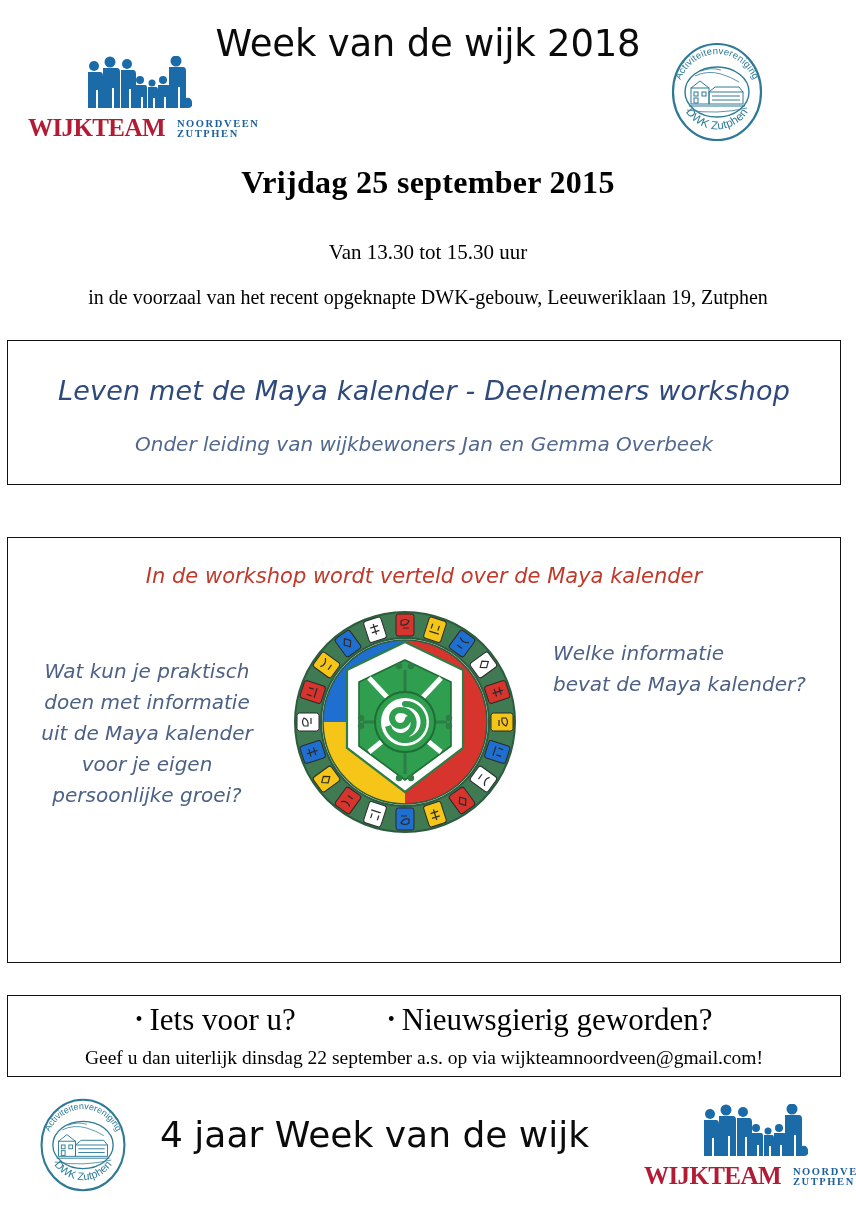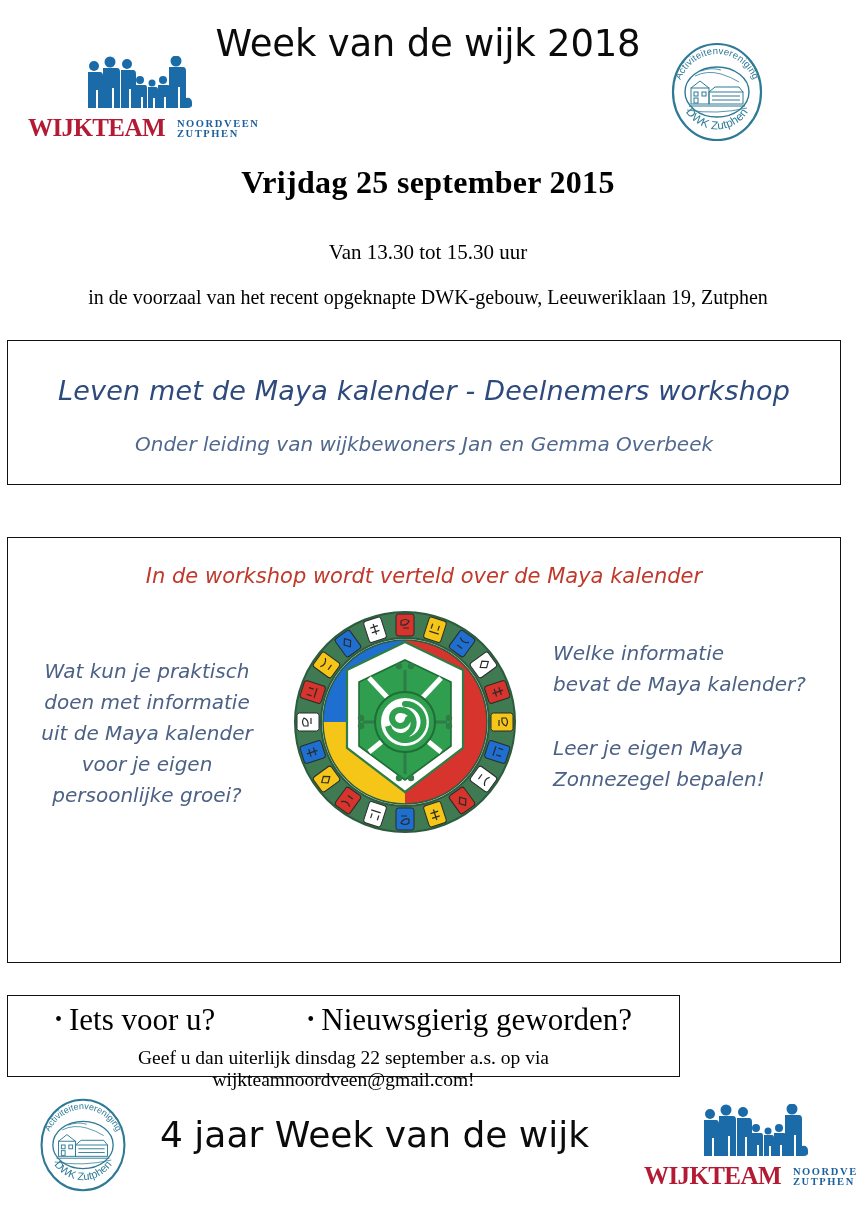--- a/index.html
+++ b/index.html
@@ -417,26 +417,24 @@
     </g>
   </svg>
 
   <div class="mw-col mw-col-left hand">Wat kun je praktisch
 doen met informatie
 uit de Maya kalender
 voor je eigen
 persoonlijke groei?</div>
   <div class="mw-col mw-col-right-a hand">Welke informatie
 bevat de Maya kalender?</div>
-  <div class="mw-col mw-col-right-b hand">Leer je eigen Maya
-Zonnezegel bepalen!</div>
 
 </div>
 
-<div class="box" style="left:7px; top:995px; width:673px; height:82px;">
+<div class="box" style="left:7px; top:995px; width:834px; height:82px;">
   <div class="cta-row">
     <div class="cta-item">
       <span class="cta-bullet">•</span><span>Iets voor u?</span>
     </div>
     <div class="cta-item">
       <span class="cta-bullet">•</span><span>Nieuwsgierig geworden?</span>
     </div>
   </div>
   <div class="cta-note">Geef u dan uiterlijk dinsdag 22 september a.s. op via wijkteamnoordveen@gmail.com!</div>
 </div>

